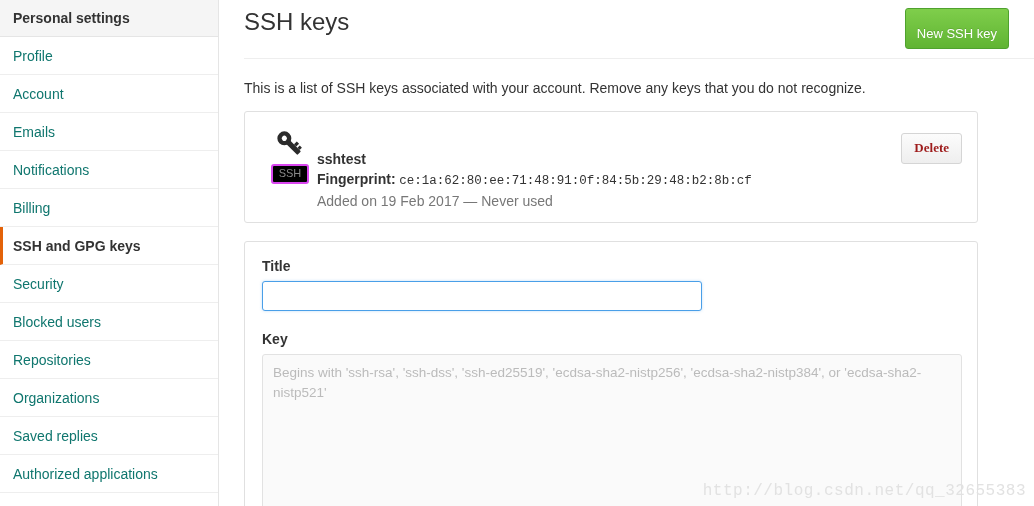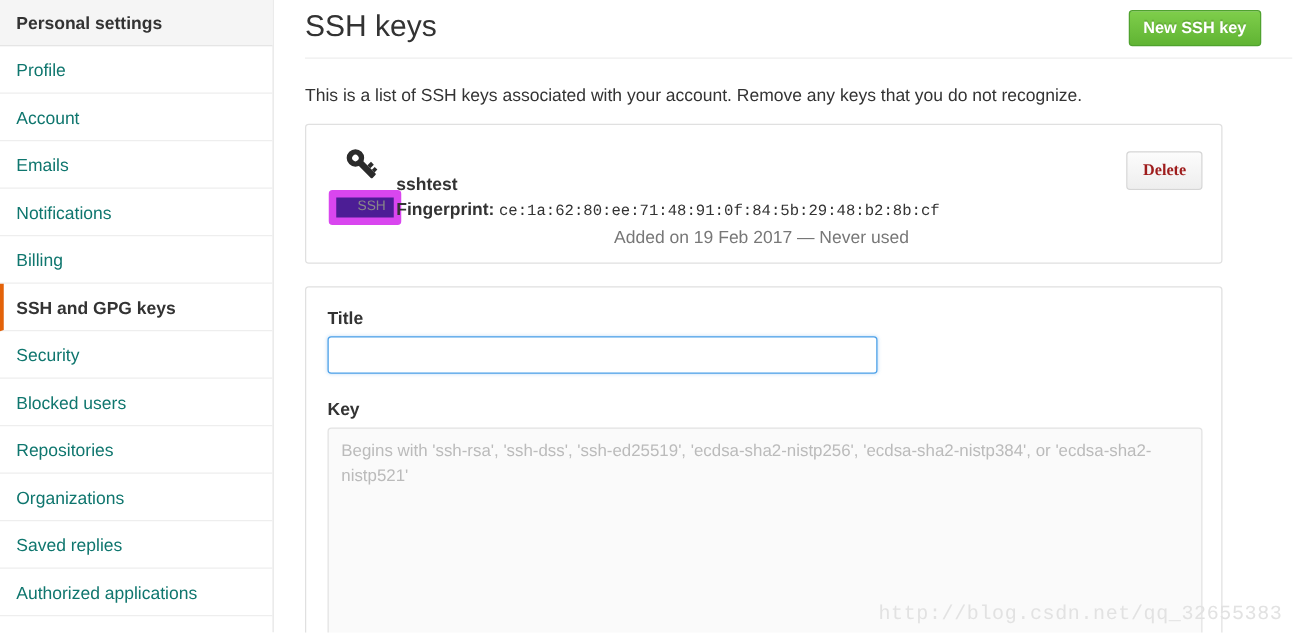--- a/index.html
+++ b/index.html
@@ -86,22 +86,22 @@
     margin: 0;
     line-height: 28px;
     letter-spacing: 0px;
   }
   .btn-new {
     background: linear-gradient(#7fce4b, #60b433);
     border: 1px solid #4fa22e;
     border-radius: 3px;
     color: #ffffff;
     font-size: 13px;
-    font-weight: bold;
-    padding: 6px 11px 7px 11px;
+    font-weight: normal;
+    padding: 18px 11px 7px 11px;
     cursor: pointer;
     line-height: 14px;
     text-shadow: 0 -1px 0 rgba(0,0,0,0.12);
     white-space: nowrap;
   }
 
   .intro-text {
     color: #333333;
     font-size: 14px;
     margin: 20px 0 14px 0;
@@ -126,27 +126,27 @@
     flex: 0 0 54px;
     text-align: center;
     padding-top: 2px;
   }
   .key-glyph {
     display: block;
     margin: 0 auto 3px auto;
   }
   .ssh-badge {
     display: inline-block;
-    border: 6px solid #d946ef;
+    border: 2px solid #d946ef;
     border-radius: 3px;
     color: #888888;
     font-size: 11px;
     line-height: 13px;
-    padding: 1px 6px 2px 17px;
-    background: #4c1d95;
+    padding: 1px 6px 2px 6px;
+    background: #000000;
   }
   .key-info {
     flex: 1 1 auto;
     padding-top: 1px;
     margin-top: 24px;
   }
   .key-title {
     font-weight: bold;
     font-size: 14px;
     color: #333333;
@@ -160,21 +160,20 @@
   .key-fingerprint b { font-weight: bold; font-size: 14px; }
   .key-fingerprint .mono {
     font-family: "Liberation Mono", monospace;
     font-size: 12.5px;
     color: #333333;
   }
   .key-meta {
     color: #777777;
     font-size: 14px;
     line-height: 20px;
-    text-align: center;
   }
   .btn-delete {
     border: 1px solid #d5d5d5;
     border-radius: 3px;
     background: linear-gradient(#fcfcfc, #eeeeee);
     color: #9e1c1c;
     font-size: 13px;
     font-weight: bold;
     padding: 6px 12px 7px 12px;
     cursor: pointer;

